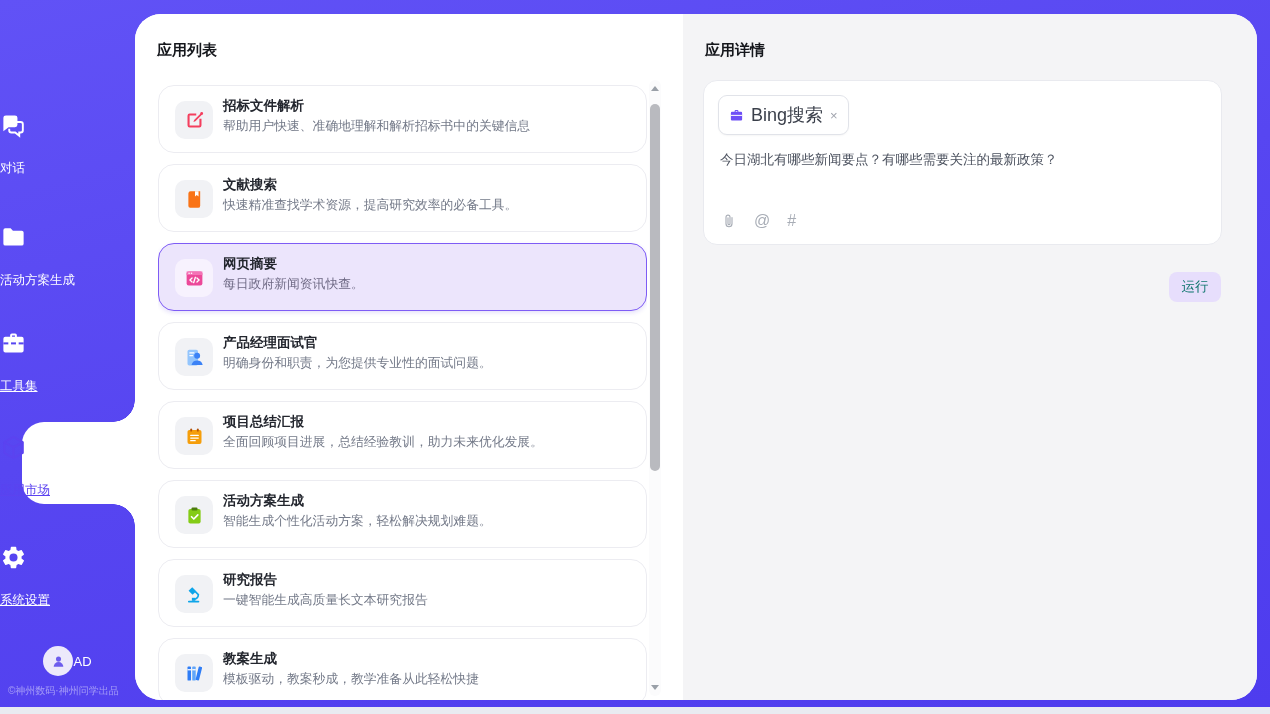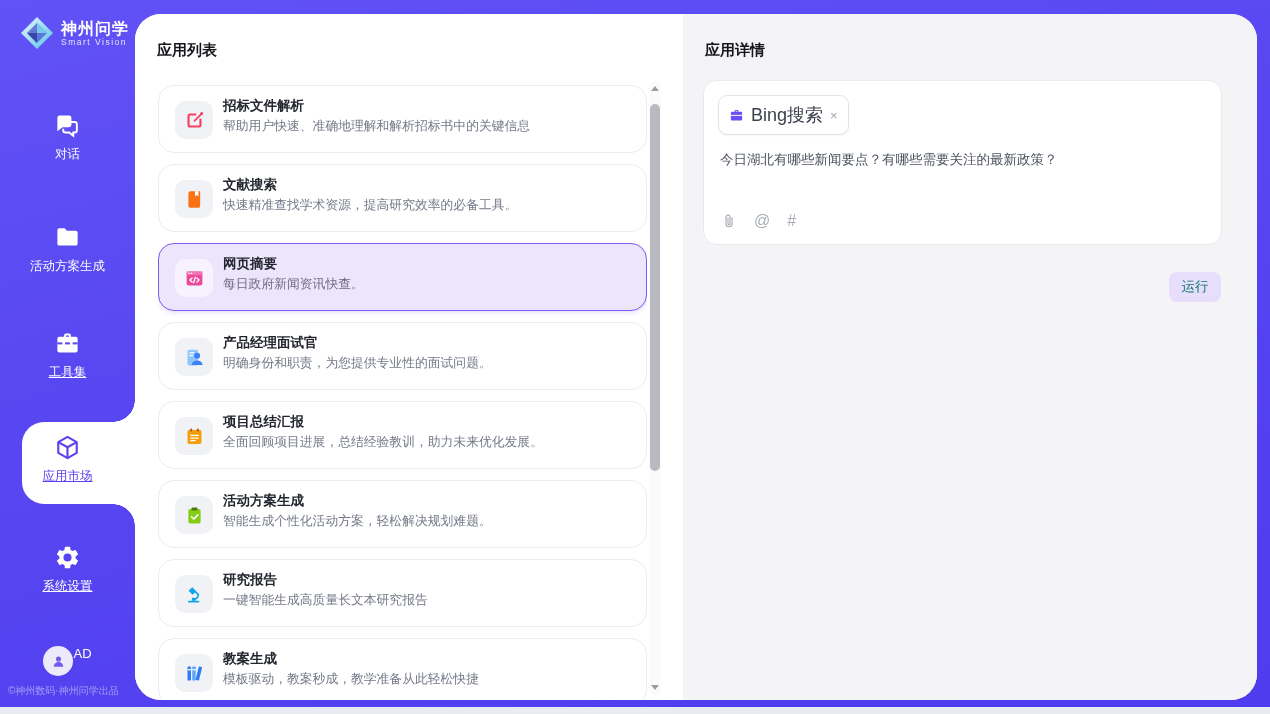--- a/index.html
+++ b/index.html
@@ -6,29 +6,29 @@
   body{width:1270px;height:714px;background:#e9ebf1;font-family:"Liberation Sans","DejaVu Sans",sans-serif;overflow:hidden;}
   .stage{position:relative;width:1270px;height:714px;}
   .app{position:absolute;left:0;top:0;width:1270px;height:707px;background:linear-gradient(165deg,#6152f6 0%,#5746f1 45%,#4e3cee 100%);}
 
   
   .sidebar{position:absolute;left:0;top:0;width:135px;height:707px;}
   .logo{position:absolute;left:20px;top:16px;display:flex;align-items:center;gap:7px;}
   .logo .gem{width:34px;height:34px;}
   .brand-name{color:#fff;font-size:16px;font-weight:bold;letter-spacing:1px;line-height:17px;}
   .brand-sub{color:rgba(255,255,255,.85);font-size:8.5px;letter-spacing:1.5px;}
-  .nav-item{position:absolute;left:0;width:135px;display:flex;flex-direction:column;align-items:center;gap:7px;cursor:pointer;}
+  .nav-item{position:absolute;left:0;width:135px;display:flex;flex-direction:column;align-items:flex-start;gap:21px;cursor:pointer;}
   .nav-item svg{width:27px;height:27px;}
   .nav-label{color:#fff;font-size:12.5px;}
   .nav-label.u{text-decoration:underline;}
   .bubble{position:absolute;left:22px;top:422px;width:113px;height:82px;background:#fff;border-radius:22px 0 0 22px;}
   .bubble::before{content:"";position:absolute;right:0;top:-22px;width:22px;height:22px;background:radial-gradient(circle at 0 0,rgba(0,0,0,0) 21.5px,#fff 22px);}
   .bubble::after{content:"";position:absolute;right:0;bottom:-22px;width:22px;height:22px;background:radial-gradient(circle at 0 100%,rgba(0,0,0,0) 21.5px,#fff 22px);}
   .nav-item.active .nav-label{color:#5b43f0;text-decoration:underline;}
-  .user{position:absolute;left:0;top:646px;width:135px;display:flex;justify-content:center;}
+  .user{position:absolute;left:0;top:646px;width:135px;display:flex;align-items:center;justify-content:center;}
   .avatar{width:30px;height:30px;border-radius:50%;background:#ece9fb;display:flex;align-items:center;justify-content:center;}
   .avatar svg{width:17px;height:17px;}
   .user-name{color:#fff;font-size:13px;}
   .side-footer{position:absolute;left:8px;top:684px;color:rgba(255,255,255,.45);font-size:10px;white-space:nowrap;}
 
   
   .main{position:absolute;left:135px;top:14px;width:1122px;height:686px;border-radius:26px;overflow:hidden;display:flex;background:#fff;}
 
   
   .list-panel{position:relative;width:548px;background:#fff;flex:none;}
@@ -63,39 +63,20 @@
   .sym{font-size:16px;color:#a8adb6;cursor:pointer;}
   .run-btn{position:absolute;right:36px;top:258px;width:52px;height:30px;border:none;border-radius:8px;background:#e7defc;color:#0f766e;font-size:13.5px;cursor:pointer;font-family:inherit;display:flex;align-items:center;justify-content:center;}
 </style>
 </head>
 <body>
 
 <div class="stage">
   <div class="app">
 
     <aside class="sidebar">
-      <div class="logo">
-        <svg class="gem" viewBox="0 0 34 34">
-          <defs>
-            <linearGradient id="g1" x1="0" y1="0" x2="1" y2="1">
-              <stop offset="0" stop-color="#eafcff"></stop>
-                <stop offset=".5" stop-color="#9fdcf5"></stop>
-                <stop offset="1" stop-color="#55c3ea"></stop>
-            </linearGradient>
-          </defs>
-          <polygon points="17,1 33,17 17,33 1,17" fill="url(#g1)"></polygon>
-          <polygon points="17,7 27,17 17,27 7,17" fill="#4a55c9" opacity=".75"></polygon>
-          <polygon points="17,7 27,17 17,17" fill="#7bd0f0" opacity=".9"></polygon>
-          <polygon points="17,17 17,27 7,17" fill="#2e3a9e" opacity=".8"></polygon>
-        </svg>
-        <div>
-          <div class="brand-name">神州问学</div>
-          <div class="brand-sub">Smart Vision</div>
-        </div>
-      </div>
 
       <div class="nav-item" style="top:112px">
         <svg viewBox="0 0 24 24">
           <path fill="#fff" d="M3 5.2A2.2 2.2 0 0 1 5.2 3h8.1a2.2 2.2 0 0 1 2.2 2.2v6.1a2.2 2.2 0 0 1-2.2 2.2H7.6L3 17.2z"></path>
           <path fill="none" stroke="#fff" stroke-width="1.7" d="M10.2 8.9h8.1a2 2 0 0 1 2 2v5.3a2 2 0 0 1-2 2h-1.2v2.9l-3.6-2.9h-3.3a2 2 0 0 1-2-2v-1.4"></path>
         </svg>
         <span class="nav-label">对话</span>
       </div>
 
       <div class="nav-item" style="top:224px">

